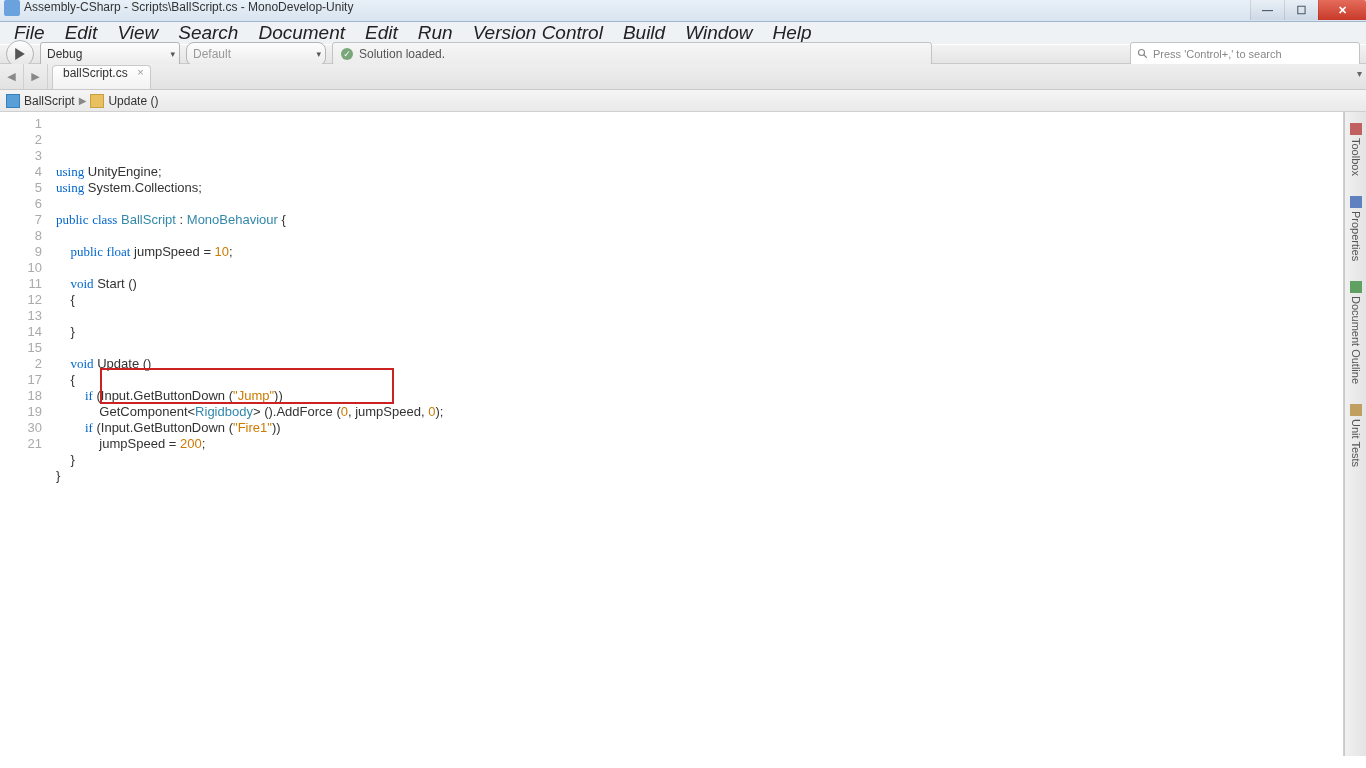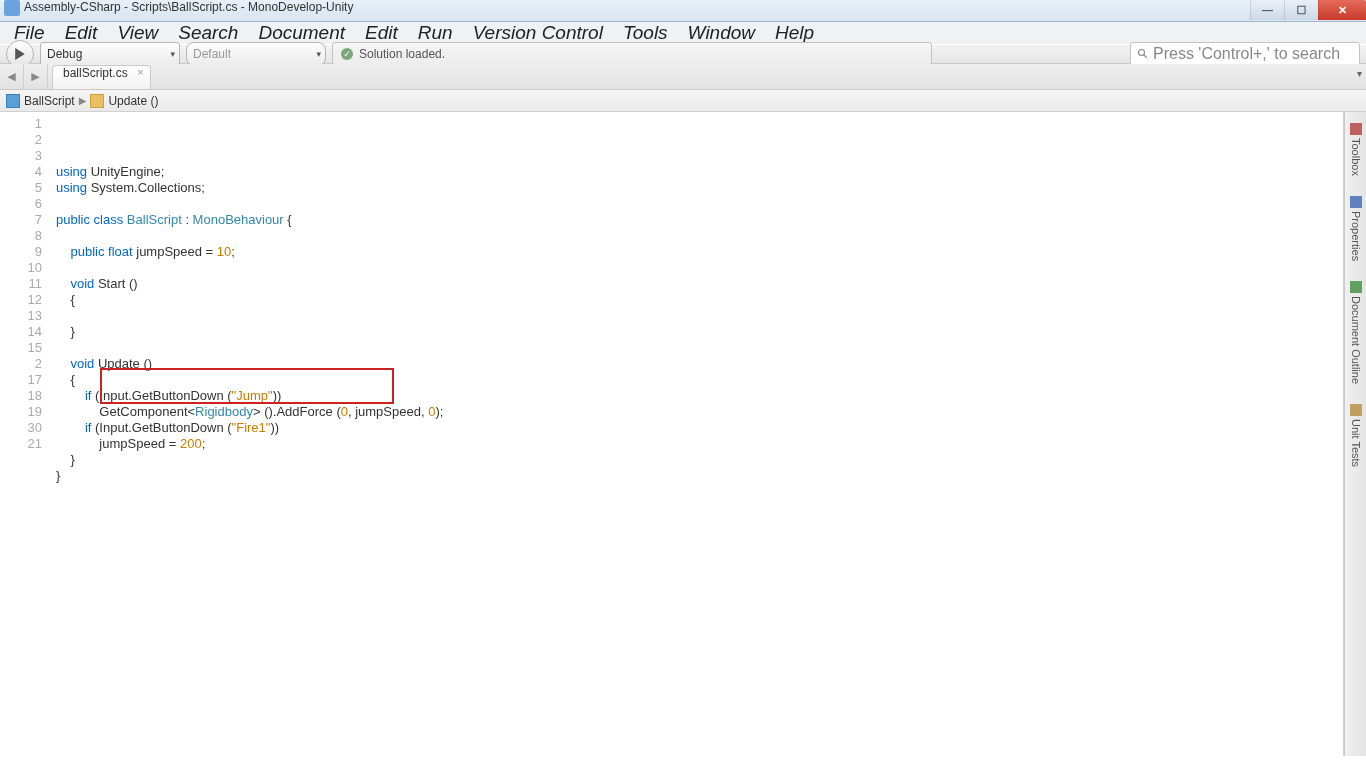--- a/index.html
+++ b/index.html
@@ -20,21 +20,21 @@
 
 
 .toolbar { height:20px; background:linear-gradient(#f3f3f3,#e5e5e5); border-top:1px solid #fff; border-bottom:1px solid #c9c9c9; display:flex; align-items:center; padding:0 6px; gap:6px; }
 .runbtn { width:28px; height:28px; border:1px solid #b5b5b5; border-radius:14px; background:linear-gradient(#fefefe,#e4e4e4); display:flex; align-items:center; justify-content:center; }
 .runbtn svg { width:12px; height:12px; }
 .combo { height:24px; border:1px solid #b5b5b5; border-radius:3px; background:linear-gradient(#fdfdfd,#ececec); display:flex; align-items:center; padding:0 6px; font-size:12px; position:relative; min-width:140px; }
 .combo .arrow { position:absolute; right:4px; font-size:9px; color:#555; }
 .combo.disabled { color:#999;border-radius:8px; }
 .status-pill { flex:1; max-width:600px; height:24px; border:1px solid #c3c3c3; border-radius:3px; background:linear-gradient(#f6f6f6,#ececec); display:flex; align-items:center; padding:0 8px; font-size:12px; color:#555; gap:6px; }
 .status-pill .check { width:12px; height:12px; border-radius:6px; background:#7aa77a; display:flex; align-items:center; justify-content:center; color:#fff; font-size:9px; }
-.searchbox { width:230px; height:24px; border:1px solid #c3c3c3; border-radius:3px; background:#fff; display:flex; align-items:center; padding:0 6px; font-size:16px; color:#888; gap:4px; margin-left:auto; }
+.searchbox { width:230px; height:24px; border:1px solid #c3c3c3; border-radius:3px; background:#fff; display:flex; align-items:center; padding:0 6px; font-size:11px; color:#888; gap:4px; margin-left:auto; }
 .searchbox svg { width:12px; height:12px; fill:#888; }
 
 
 .tabrow { height:26px; background:linear-gradient(#efefef,#e2e2e2); border-bottom:1px solid #c9c9c9; display:flex; align-items:flex-end; position:relative; }
 .navarrows { display:flex; height:100%; }
 .navarrow { width:24px; display:flex; align-items:center; justify-content:center; color:#888; font-size:11px; border-right:1px solid #d0d0d0; }
 .tab { height:24px; background:linear-gradient(#ffffff,#f2f2f2); border:1px solid #c9c9c9; border-bottom:none; border-radius:4px 4px 0 0; margin-left:4px; padding:0 22px 0 10px; display:flex; align-items:flex-start; font-size:12px; position:relative; }
 .tab .x { position:absolute; right:6px; color:#999; font-size:11px; }
 .tabrow .drop { position:absolute; right:4px; top:4px; font-size:10px; color:#666; }
 
@@ -42,21 +42,21 @@
 .crumb { height:22px; background:linear-gradient(#f5f5f5,#e9e9e9); border-bottom:1px solid #d0d0d0; display:flex; align-items:center; padding:0 6px; font-size:12px; gap:4px; }
 .crumb .sq { width:14px; height:14px; background:#5aa0d8; border:1px solid #3a80b8; display:inline-block; }
 .crumb .sq2 { width:14px; height:14px; background:#e8c060; border:1px solid #c8a040; display:inline-block; }
 .crumb .sep { color:#888; font-size:10px; }
 
 
 .main { display:flex; height:644px; }
 .editor-wrap { flex:1; display:flex; background:#fff; overflow:hidden; border-right:1px solid #d0d0d0; }
 .gutter { width:50px; background:#fff; text-align:right; padding:4px 8px 0 0; font-family:Consolas,monospace; font-size:13px; color:#aaa; line-height:16px; }
 .code { flex:1; padding:4px 0 0 6px; font-family:Consolas,monospace; font-size:13px; line-height:16px; white-space:pre; position:relative; color:#333; }
-.kw { color:#0066cc; }
+.kw { color:#0066cc;font-family:Liberation Serif, serif; }
 .ty { color:#3388aa; }
 .str { color:#cc7a00; }
 .num { color:#cc7a00; }
 .highlight-box { position:absolute; border:2px solid #cc2222; pointer-events:none; }
 
 
 .sidedock { width:22px; background:linear-gradient(90deg,#f0f0f0,#e4e4e4); border-left:1px solid #c9c9c9; display:flex; flex-direction:column; align-items:center; padding-top:4px; gap:6px; }
 .sidetab { writing-mode:vertical-rl; font-size:11px; color:#555; padding:6px 2px; border:1px solid transparent; cursor:default; display:flex; align-items:center; gap:3px; }
 .sidetab .ticon { width:12px; height:12px; display:inline-block; }
 </style>
@@ -75,21 +75,21 @@
 
 <div class="menubar" id="menubar">
     <span>File</span>
     <span>Edit</span>
     <span>View</span>
     <span>Search</span>
     <span>Document</span>
     <span>Edit</span>
     <span>Run</span>
     <span>Version Control</span>
-    <span>Tools</span>
+    <span>Build</span>
     <span>Window</span>
     <span>Help</span>
   </div>
 
 <div class="toolbar">
   <div class="runbtn">
     <svg viewBox="0 0 10 10">
         <polygon points="1,0 9,5 1,10" fill="#555"></polygon>
       </svg>
   </div>

